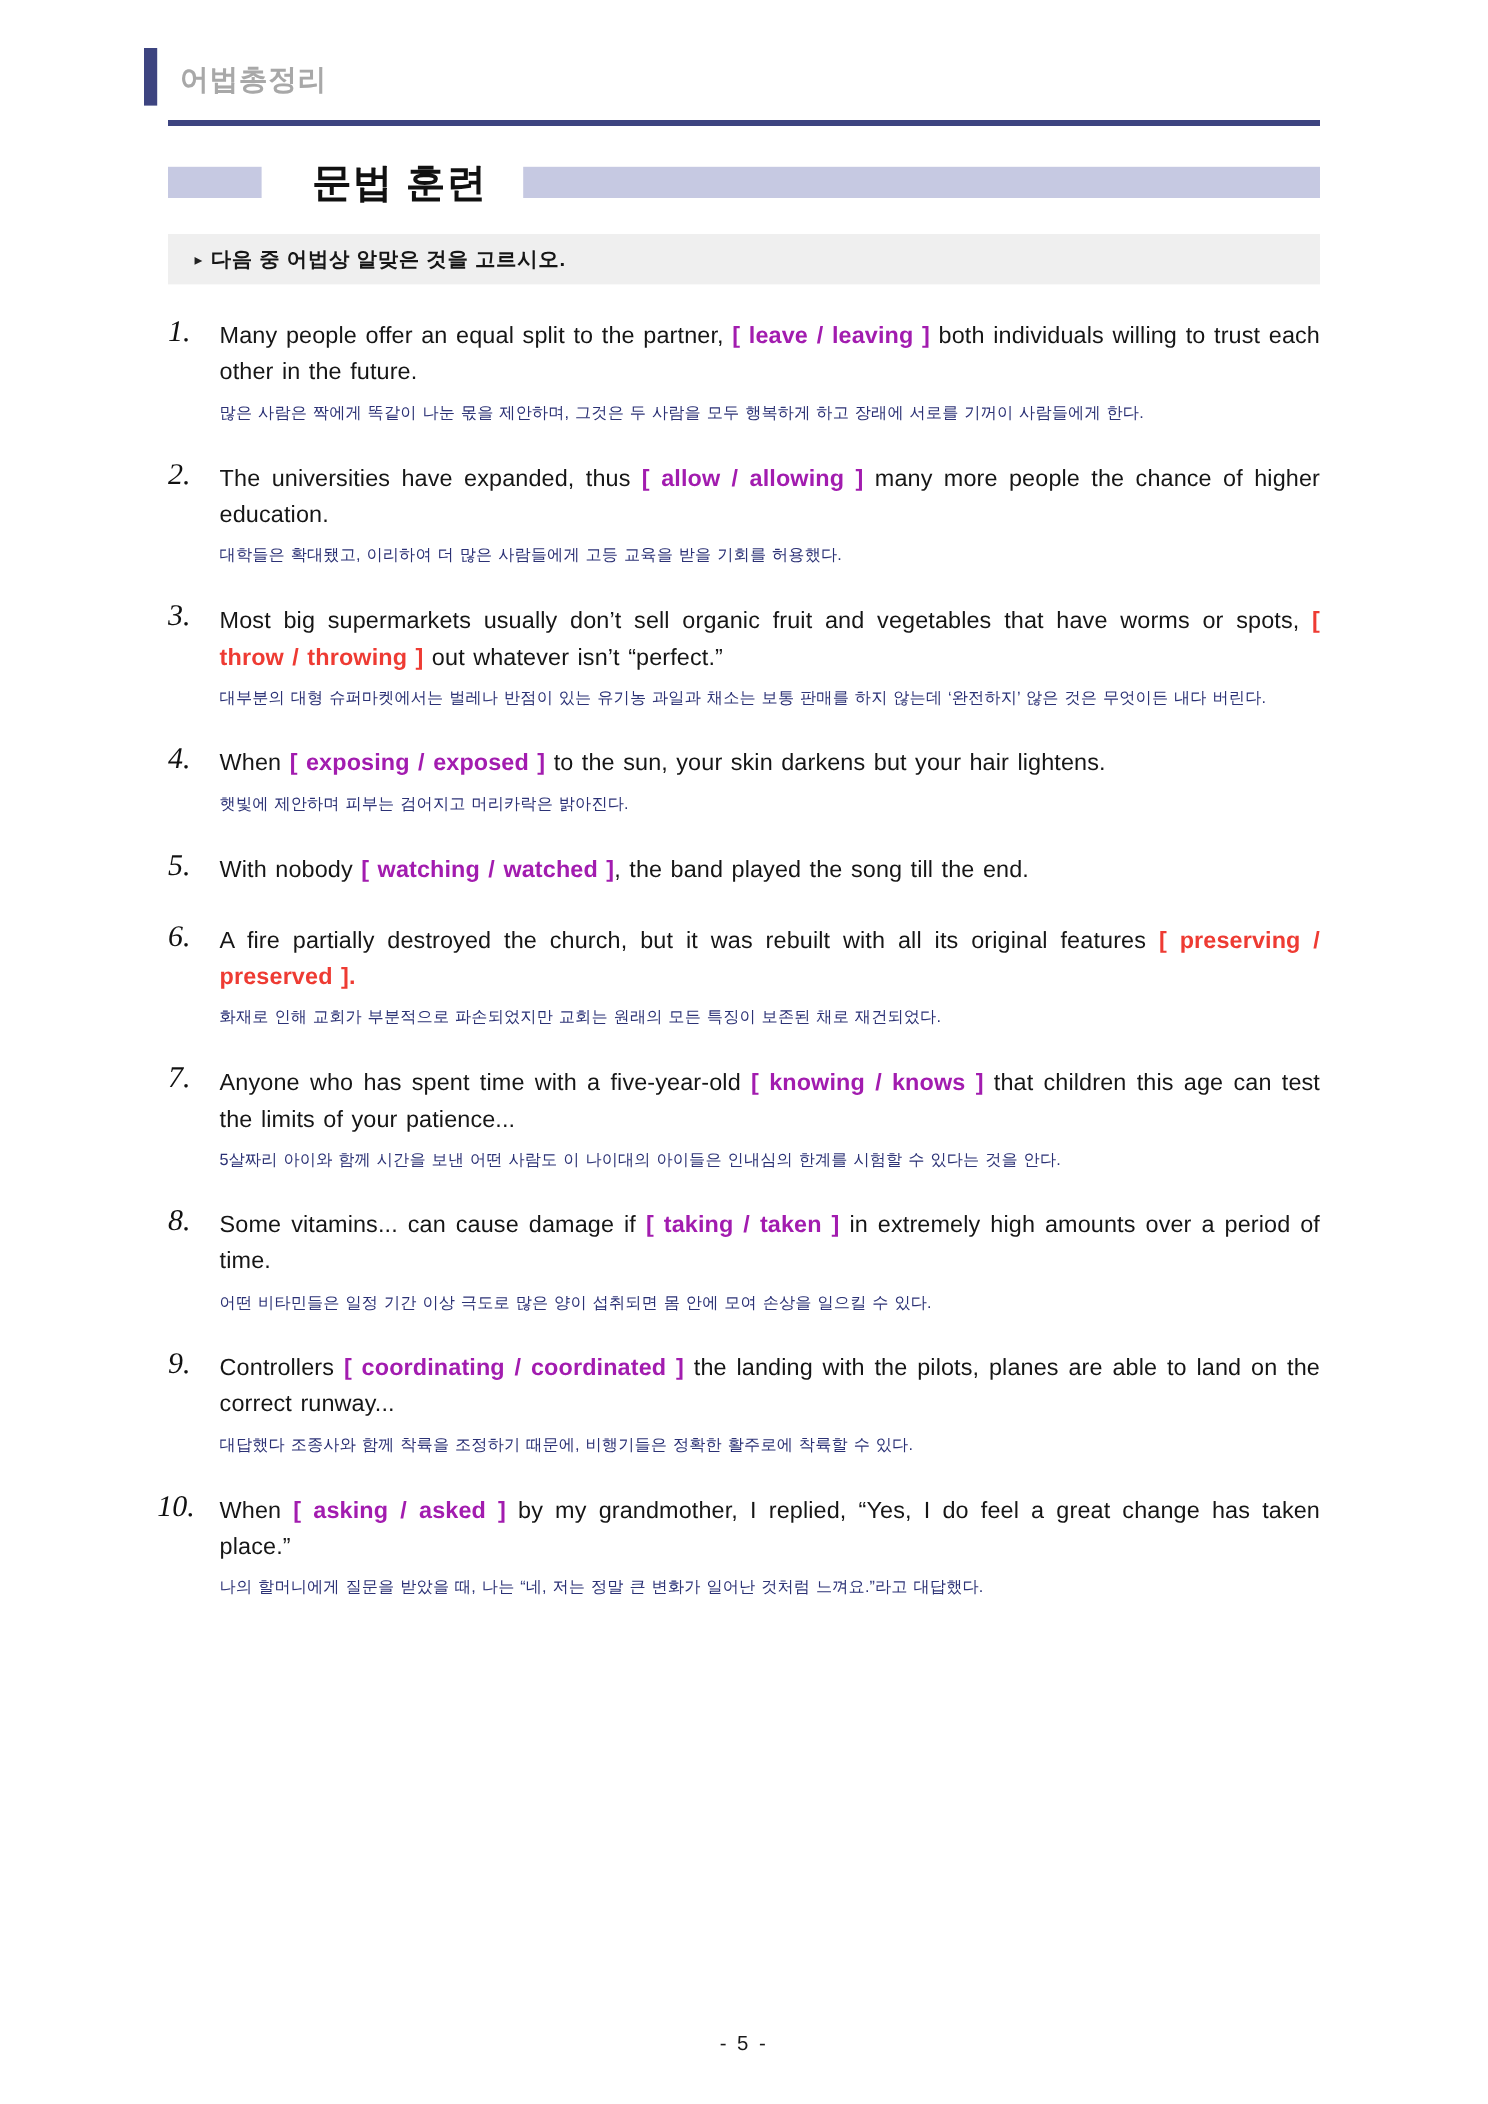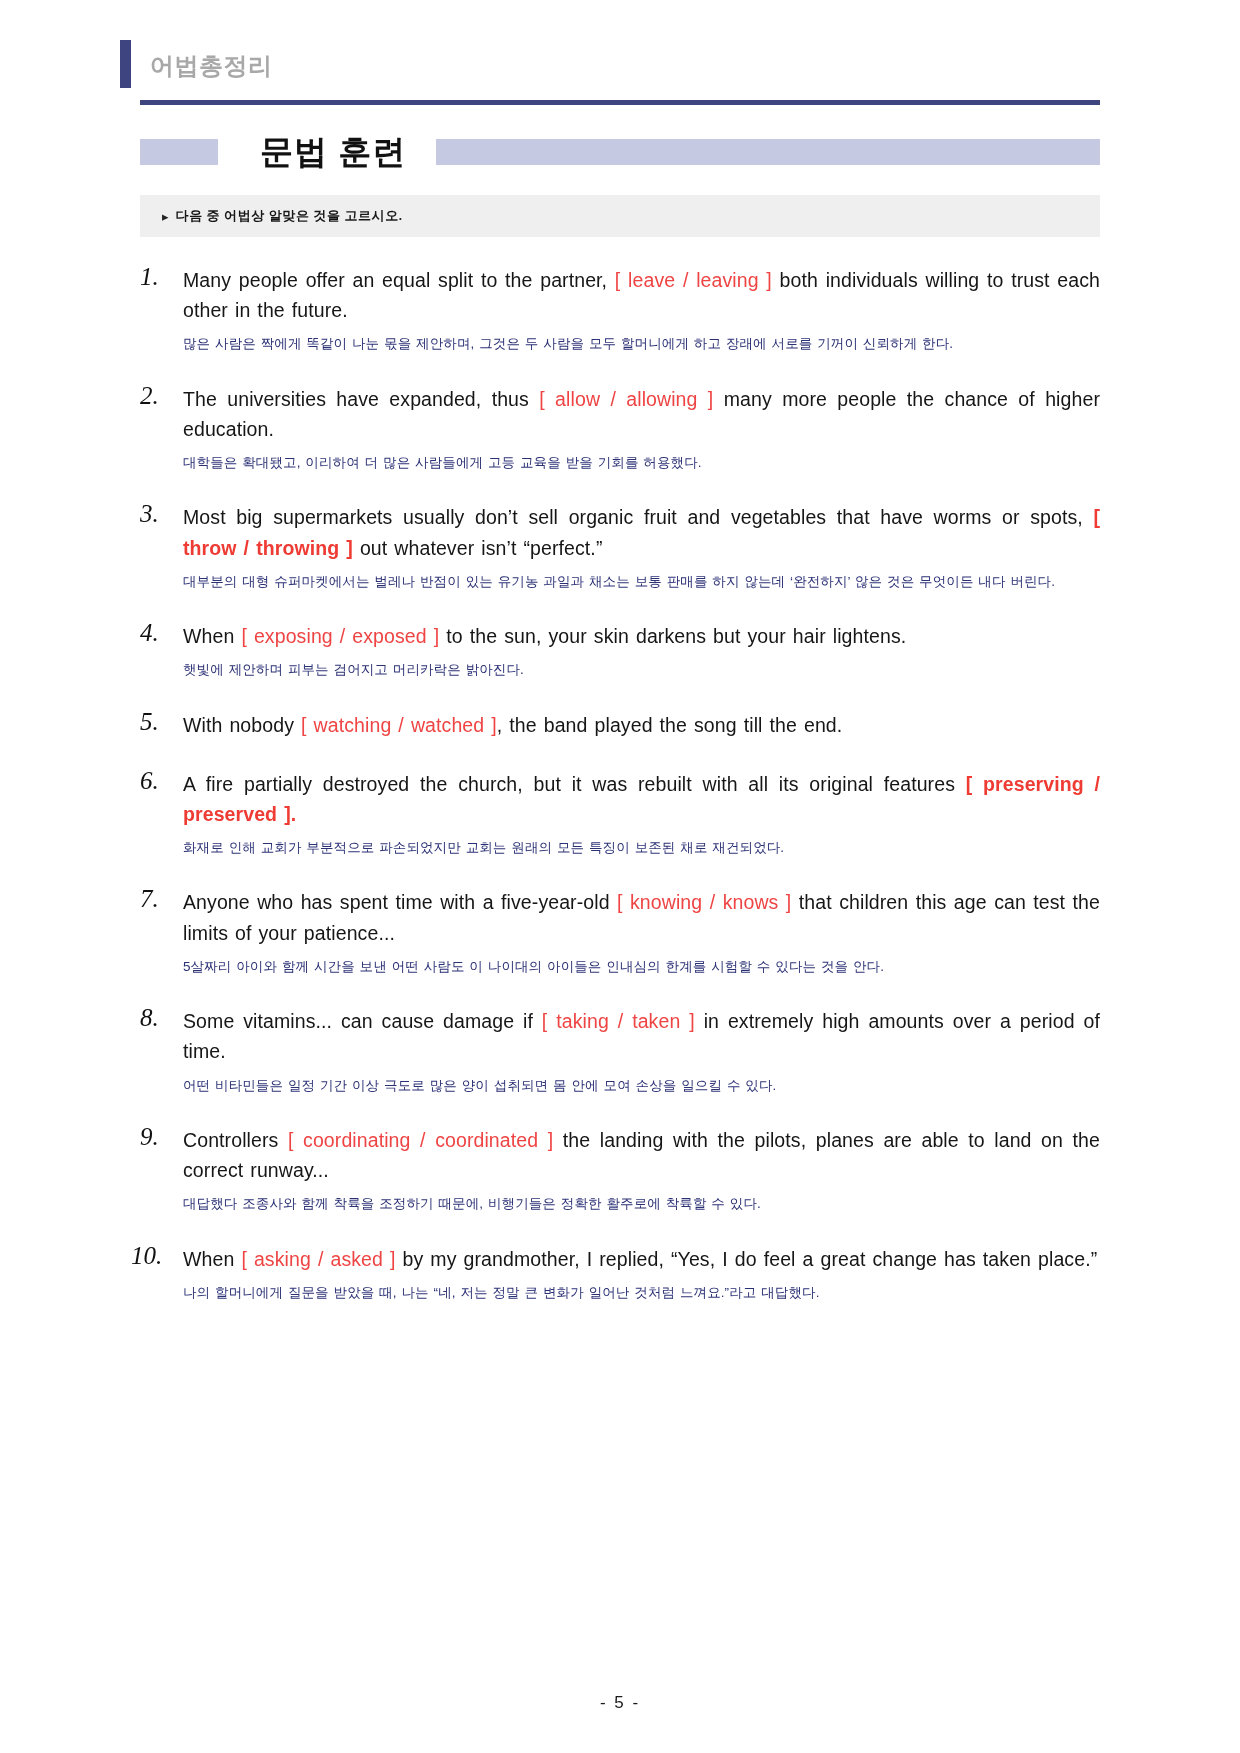--- a/index.html
+++ b/index.html
@@ -89,25 +89,24 @@
     align-items: center;
     padding-left: 22px;
   }
   .instruction-marker {
     font-size: 13px;
     color: #222222;
     margin-right: 7px;
     line-height: 1;
   }
   .instruction-text {
-    font-size: 13px;
+    font-size: 17px;
     font-weight: bold;
     color: #161616;
     letter-spacing: 0.6px;
-    font-family: Liberation Serif, serif;
   }
 
   
   .questions {
     margin: 28px 140px 0 140px;
   }
   .q {
     position: relative;
     padding-left: 43px;
     margin-bottom: 29px;
@@ -126,22 +125,22 @@
 
   .q-en {
     font-size: 19.5px;
     line-height: 1.55;
     color: #161616;
     text-align: justify;
     letter-spacing: 0.1px;
     word-spacing: 1.5px;
   }
   .q-en .choice {
-    color: #ef4444;
-    font-weight: normal;
+    color: #a21caf;
+    font-weight: bold;
     white-space: nowrap;
   }
   .q-en .choice-wrap {
     color: #ee3b33;
     font-weight: bold;
   }
   .q-ko {
     margin-top: 9px;
     font-size: 13.5px;
     color: #2b3175;
@@ -187,21 +186,21 @@
 
   <div class="questions">
 
     <div class="q">
       <div class="q-num">1.</div>
       <div class="q-en">
         <span>Many people offer an equal split to the partner,</span>
         <span class="choice">[ leave / leaving ]</span>
         <span>both individuals willing to trust each other in the future.</span>
       </div>
-      <div class="q-ko">많은 사람은 짝에게 똑같이 나눈 몫을 제안하며, 그것은 두 사람을 모두 할머니에게 하고 장래에 서로를 기꺼이 신뢰하게 한다.</div>
+      <div class="q-ko">많은 사람은 짝에게 똑같이 나눈 몫을 제안하며, 그것은 두 사람을 모두 행복하게 하고 장래에 서로를 기꺼이 사람들에게 한다.</div>
     </div>
 
     <div class="q">
       <div class="q-num">2.</div>
       <div class="q-en">
         <span>The universities have expanded, thus</span>
         <span class="choice">[ allow / allowing ]</span>
         <span>many more people the chance of higher education.</span>
       </div>
       <div class="q-ko">대학들은 확대됐고, 이리하여 더 많은 사람들에게 고등 교육을 받을 기회를 허용했다.</div>

